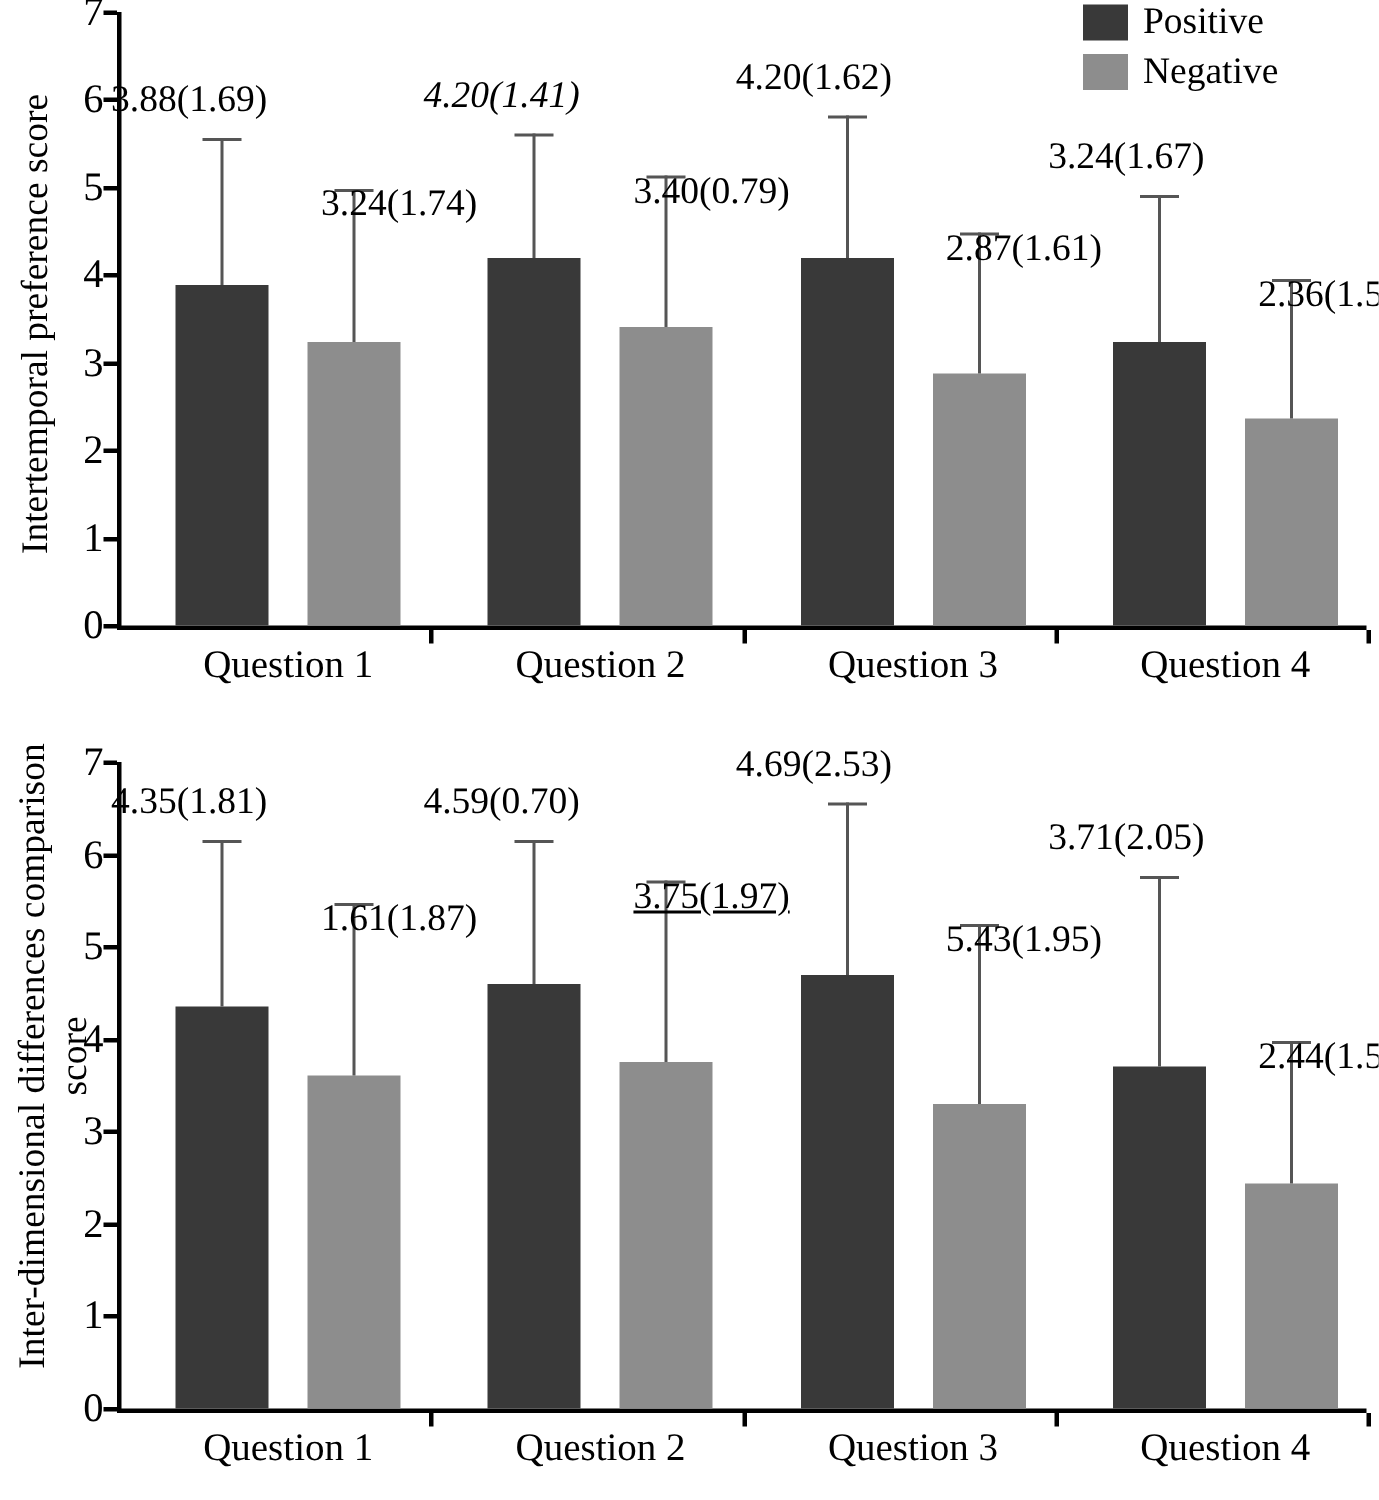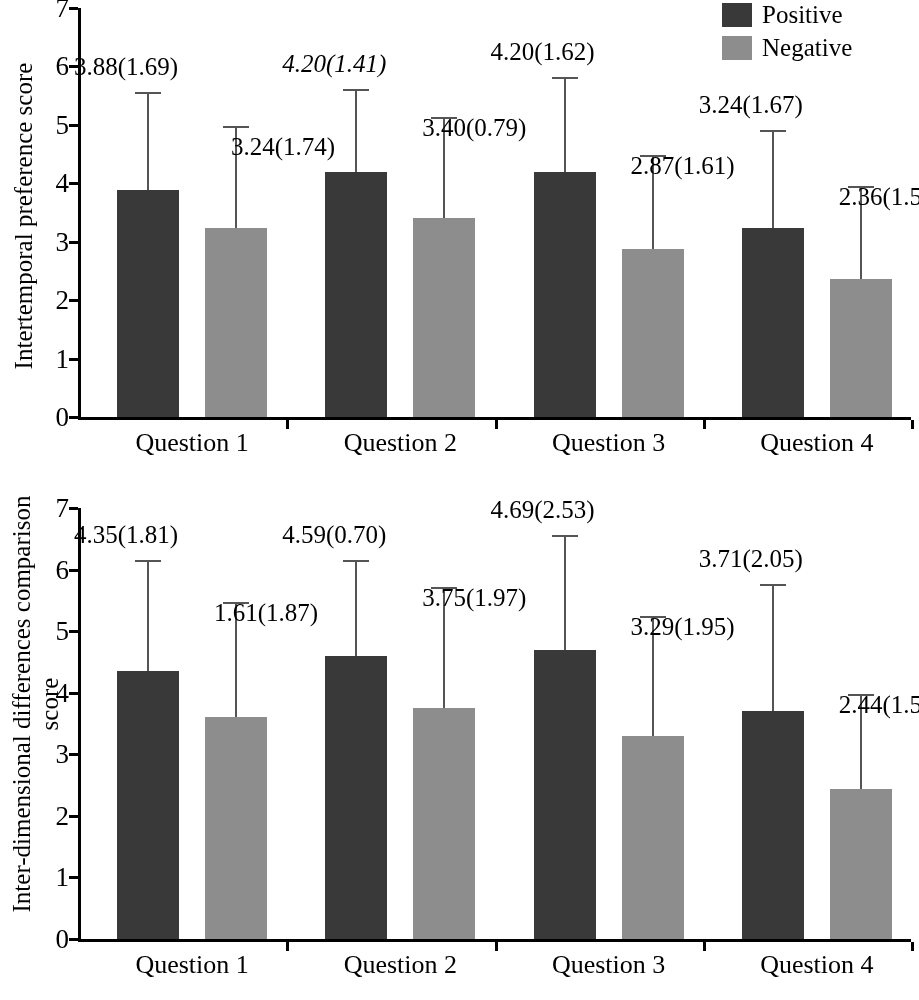--- a/index.html
+++ b/index.html
@@ -170,21 +170,21 @@
         <div class="ytick" style="top: 0px;">7</div>
         <div class="ytickmark" style="top: 0px;"></div>
         <div class="xtickmark" style="left: 208.25px;"></div>
         <div class="bar pos" style="left: 39.125px; width: 62px; height: 226.703px;"></div>
         <div class="errbar" style="left: 69.125px; top: 83.5529px; height: 98.7443px;"></div>
         <div class="errcap" style="left: 57.125px; width: 26px; top: 83.5529px;"></div>
         <div class="datalabel" style="left: 48.125px; top: 45.5529px;">3.88(1.69)</div>
         <div class="bar neg" style="left: 127.125px; width: 62px; height: 189.309px;"></div>
         <div class="errbar" style="left: 157.125px; top: 118.026px; height: 101.666px;"></div>
         <div class="errcap" style="left: 145.125px; width: 26px; top: 118.026px;"></div>
-        <div class="datalabel" style="left: 188.125px; top: 126px; margin-left: 17px;">3.24(1.74)</div>
+        <div class="datalabel" style="left: 188.125px; top: 115px;">3.24(1.74)</div>
         <div class="xcatlabel" style="left: 114.125px; top: 422px;">Question 1</div>
         <div class="xtickmark" style="left: 416.5px;"></div>
         <div class="bar pos" style="left: 247.375px; width: 62px; height: 245.4px;"></div>
         <div class="errbar" style="left: 277.375px; top: 81.2157px; height: 82.3843px;"></div>
         <div class="errcap" style="left: 265.375px; width: 26px; top: 81.2157px;"></div>
         <div class="datalabel" style="left: 256.375px; top: 43.2157px; font-style: italic;">4.20(1.41)</div>
         <div class="bar neg" style="left: 335.375px; width: 62px; height: 198.657px;"></div>
         <div class="errbar" style="left: 365.375px; top: 108.677px; height: 101.666px;"></div>
         <div class="errcap" style="left: 353.375px; width: 26px; top: 108.677px;"></div>
         <div class="datalabel" style="left: 396.375px; top: 106.677px;">3.40(0.79)</div>
@@ -258,31 +258,31 @@
         <div class="datalabel" style="left: 188.125px; top: 92.2043px;">1.61(1.87)</div>
         <div class="xcatlabel" style="left: 114.125px; top: 444px;">Question 1</div>
         <div class="xtickmark" style="left: 416.5px;"></div>
         <div class="bar pos" style="left: 247.375px; width: 62px; height: 282.613px;"></div>
         <div class="errbar" style="left: 277.375px; top: 51.72px; height: 96.6671px;"></div>
         <div class="errcap" style="left: 265.375px; width: 26px; top: 51.72px;"></div>
         <div class="datalabel" style="left: 256.375px; top: 13.72px;">4.59(0.70)</div>
         <div class="bar neg" style="left: 335.375px; width: 62px; height: 230.893px;"></div>
         <div class="errbar" style="left: 365.375px; top: 78.8114px; height: 121.296px;"></div>
         <div class="errcap" style="left: 353.375px; width: 26px; top: 78.8114px;"></div>
-        <div class="datalabel" style="left: 396.375px; top: 76.8114px;">3.75(1.97)</div>
+        <div class="datalabel" style="left: 396.375px; top: 76.8114px; text-decoration: underline;">3.75(1.97)</div>
         <div class="xcatlabel" style="left: 322.375px; top: 444px;">Question 2</div>
         <div class="xtickmark" style="left: 624.75px;"></div>
         <div class="bar pos" style="left: 455.625px; width: 62px; height: 288.77px;"></div>
         <div class="errbar" style="left: 485.625px; top: 27.0914px; height: 115.139px;"></div>
         <div class="errcap" style="left: 473.625px; width: 26px; top: 27.0914px;"></div>
         <div class="datalabel" style="left: 464.625px; top: -10.9086px;">4.69(2.53)</div>
         <div class="bar neg" style="left: 543.625px; width: 62px; height: 202.57px;"></div>
         <div class="errbar" style="left: 573.625px; top: 108.366px; height: 120.064px;"></div>
         <div class="errcap" style="left: 561.625px; width: 26px; top: 108.366px;"></div>
-        <div class="datalabel" style="left: 604.625px; top: 106.366px;">3.29(1.95)</div>
+        <div class="datalabel" style="left: 604.625px; top: 106.366px;">5.43(1.95)</div>
         <div class="xcatlabel" style="left: 530.625px; top: 444px;">Question 3</div>
         <div class="xtickmark" style="left: 833px;"></div>
         <div class="bar pos" style="left: 663.875px; width: 62px; height: 228.43px;"></div>
         <div class="errbar" style="left: 693.875px; top: 76.3486px; height: 126.221px;"></div>
         <div class="errcap" style="left: 681.875px; width: 26px; top: 76.3486px;"></div>
         <div class="datalabel" style="left: 672.875px; top: 38.3486px;">3.71(2.05)</div>
         <div class="bar neg" style="left: 751.875px; width: 62px; height: 150.234px;"></div>
         <div class="errbar" style="left: 781.875px; top: 185.946px; height: 94.82px;"></div>
         <div class="errcap" style="left: 769.875px; width: 26px; top: 185.946px;"></div>
         <div class="datalabel" style="left: 812.875px; top: 183.946px;">2.44(1.54)</div>

